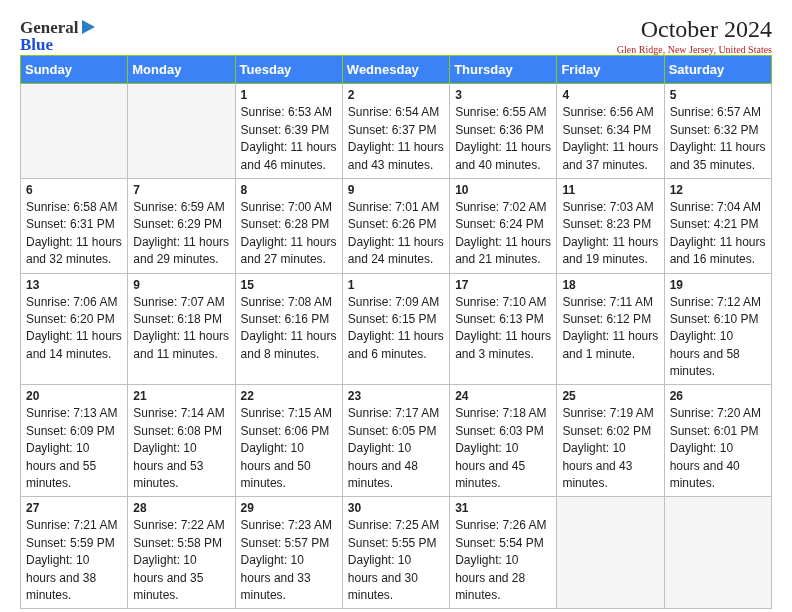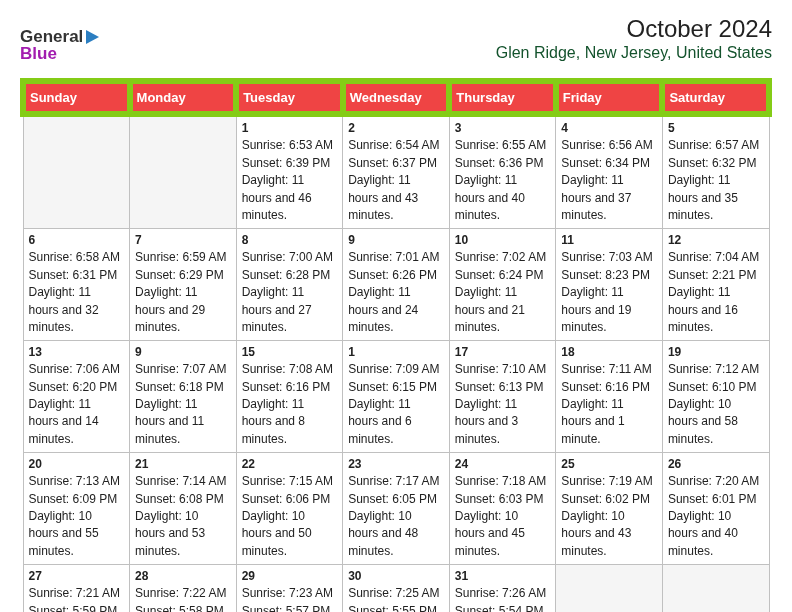--- a/index.html
+++ b/index.html
@@ -9,50 +9,51 @@
       width: 792px;
       min-height: 612px;
     }
     .page {
       width: 792px;
       padding: 16px 20px 16px 20px;
     }
     .header {
       display: flex;
       justify-content: space-between;
-      align-items: flex-end;
-      margin-bottom: 16px;
+      align-items: center;
+      margin-bottom: 0;
+      font-family: Liberation Serif, serif;
     }
     .title-block {
       text-align: right;
     }
     .month-title {
       font-size: 24px;
       font-weight: normal;
       color: #222;
       line-height: 1.1;
     }
     .location {
-      font-size: 16px;
-      color: #14532d;
+      font-size: 10px;
+      color: #b91c1c;
       margin-top: 2px;
     }
     table {
       width: 100%;
       border-collapse: collapse;
       table-layout: fixed;
     }
     th {
-      background: #ef4444;
+      background: #3b82f6;
       color: #fff;
       font-size: 13px;
       font-weight: bold;
       padding: 6px 4px;
       text-align: left;
-      border: 6px solid #84cc16;
+      border: 1px solid #84cc16;
     }
     td {
       border: 1px solid #c0c0c0;
       vertical-align: top;
       padding: 4px 5px;
       font-size: 10.5px;
       color: #222;
       height: 80px;
       background: #fff;
     }
@@ -93,21 +94,21 @@
       height: 0;
       border-top: 7px solid transparent;
       border-bottom: 7px solid transparent;
       border-left: 13px solid #2b7ec1;
       margin-left: 3px;
       vertical-align: middle;
     }
     .logo-blue {
       font-size: 17px;
       font-weight: bold;
-      color: #a21caf;
+      color: #1d4ed8;
     }
   </style>
 </head>
 <body>
 
 <div class="page">
   <div class="header">
     <div class="logo-wrapper">
       <div class="logo-line1">
         <span class="logo-general">General</span>
@@ -201,21 +202,21 @@
           </td>
           <td>
             <span class="day-num">11</span>
             <div class="day-info">Sunrise: 7:03 AM
 Sunset: 8:23 PM
 Daylight: 11 hours and 19 minutes.</div>
           </td>
           <td>
             <span class="day-num">12</span>
             <div class="day-info">Sunrise: 7:04 AM
-Sunset: 2:21 PM
+Sunset: 4:21 PM
 Daylight: 11 hours and 16 minutes.</div>
           </td>
         </tr>
         <tr>
           <td>
             <span class="day-num">13</span>
             <div class="day-info">Sunrise: 7:06 AM
 Sunset: 6:20 PM
 Daylight: 11 hours and 14 minutes.</div>
           </td>
@@ -239,21 +240,21 @@
           </td>
           <td>
             <span class="day-num">17</span>
             <div class="day-info">Sunrise: 7:10 AM
 Sunset: 6:13 PM
 Daylight: 11 hours and 3 minutes.</div>
           </td>
           <td>
             <span class="day-num">18</span>
             <div class="day-info">Sunrise: 7:11 AM
-Sunset: 6:16 PM
+Sunset: 6:12 PM
 Daylight: 11 hours and 1 minute.</div>
           </td>
           <td>
             <span class="day-num">19</span>
             <div class="day-info">Sunrise: 7:12 AM
 Sunset: 6:10 PM
 Daylight: 10 hours and 58 minutes.</div>
           </td>
         </tr>
         <tr>

